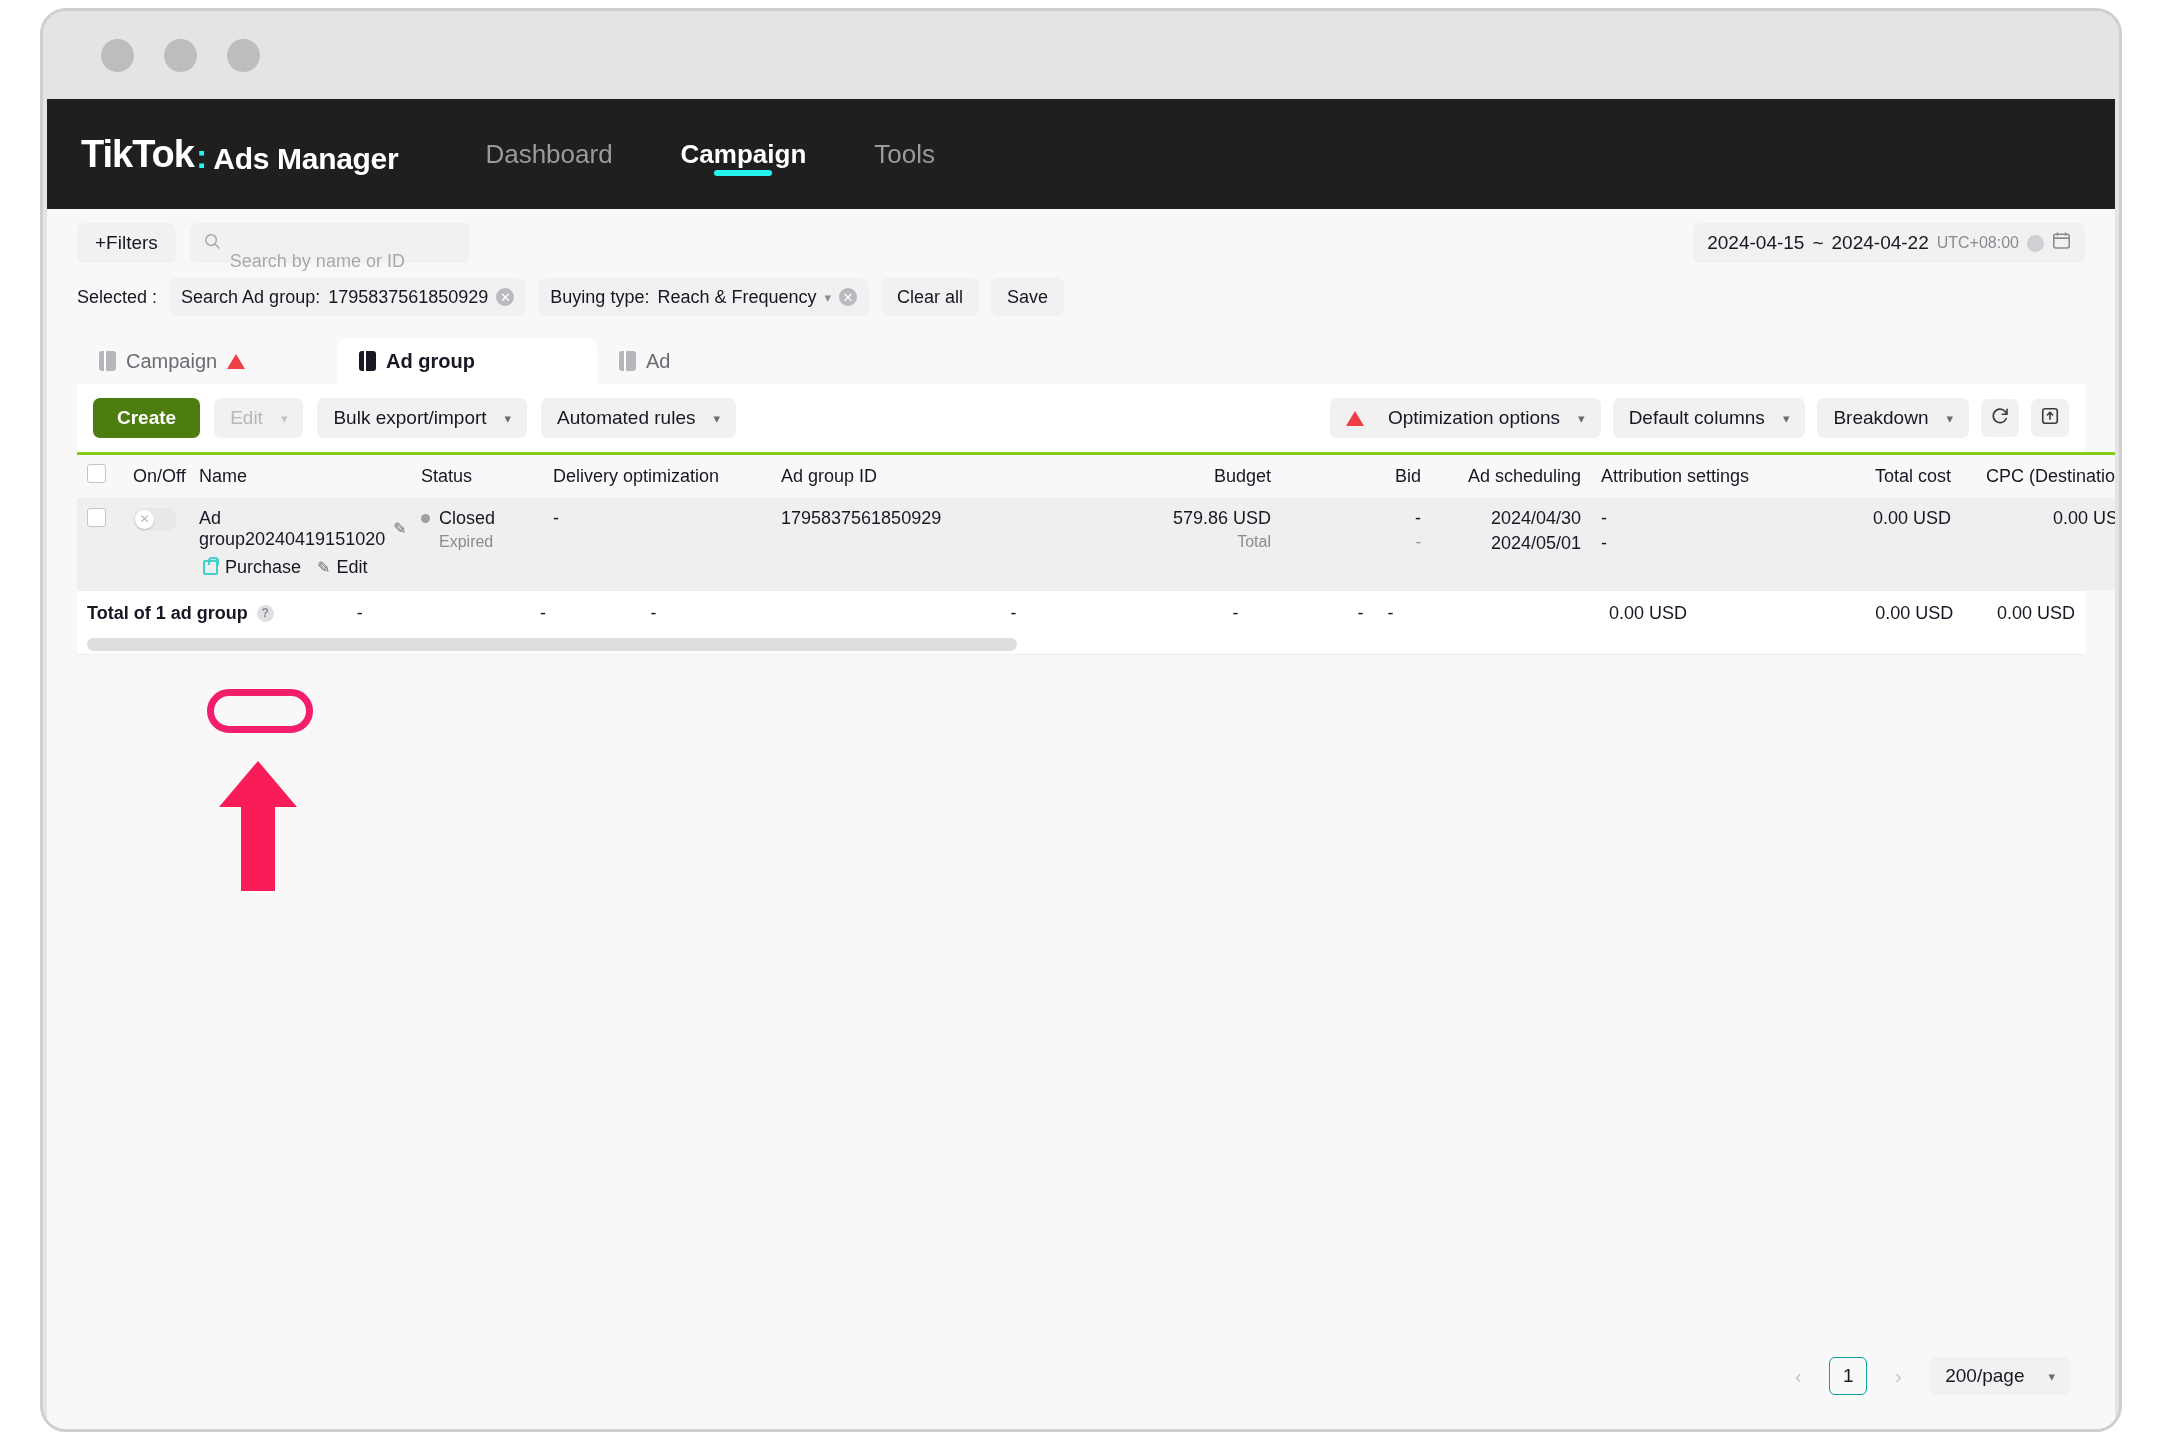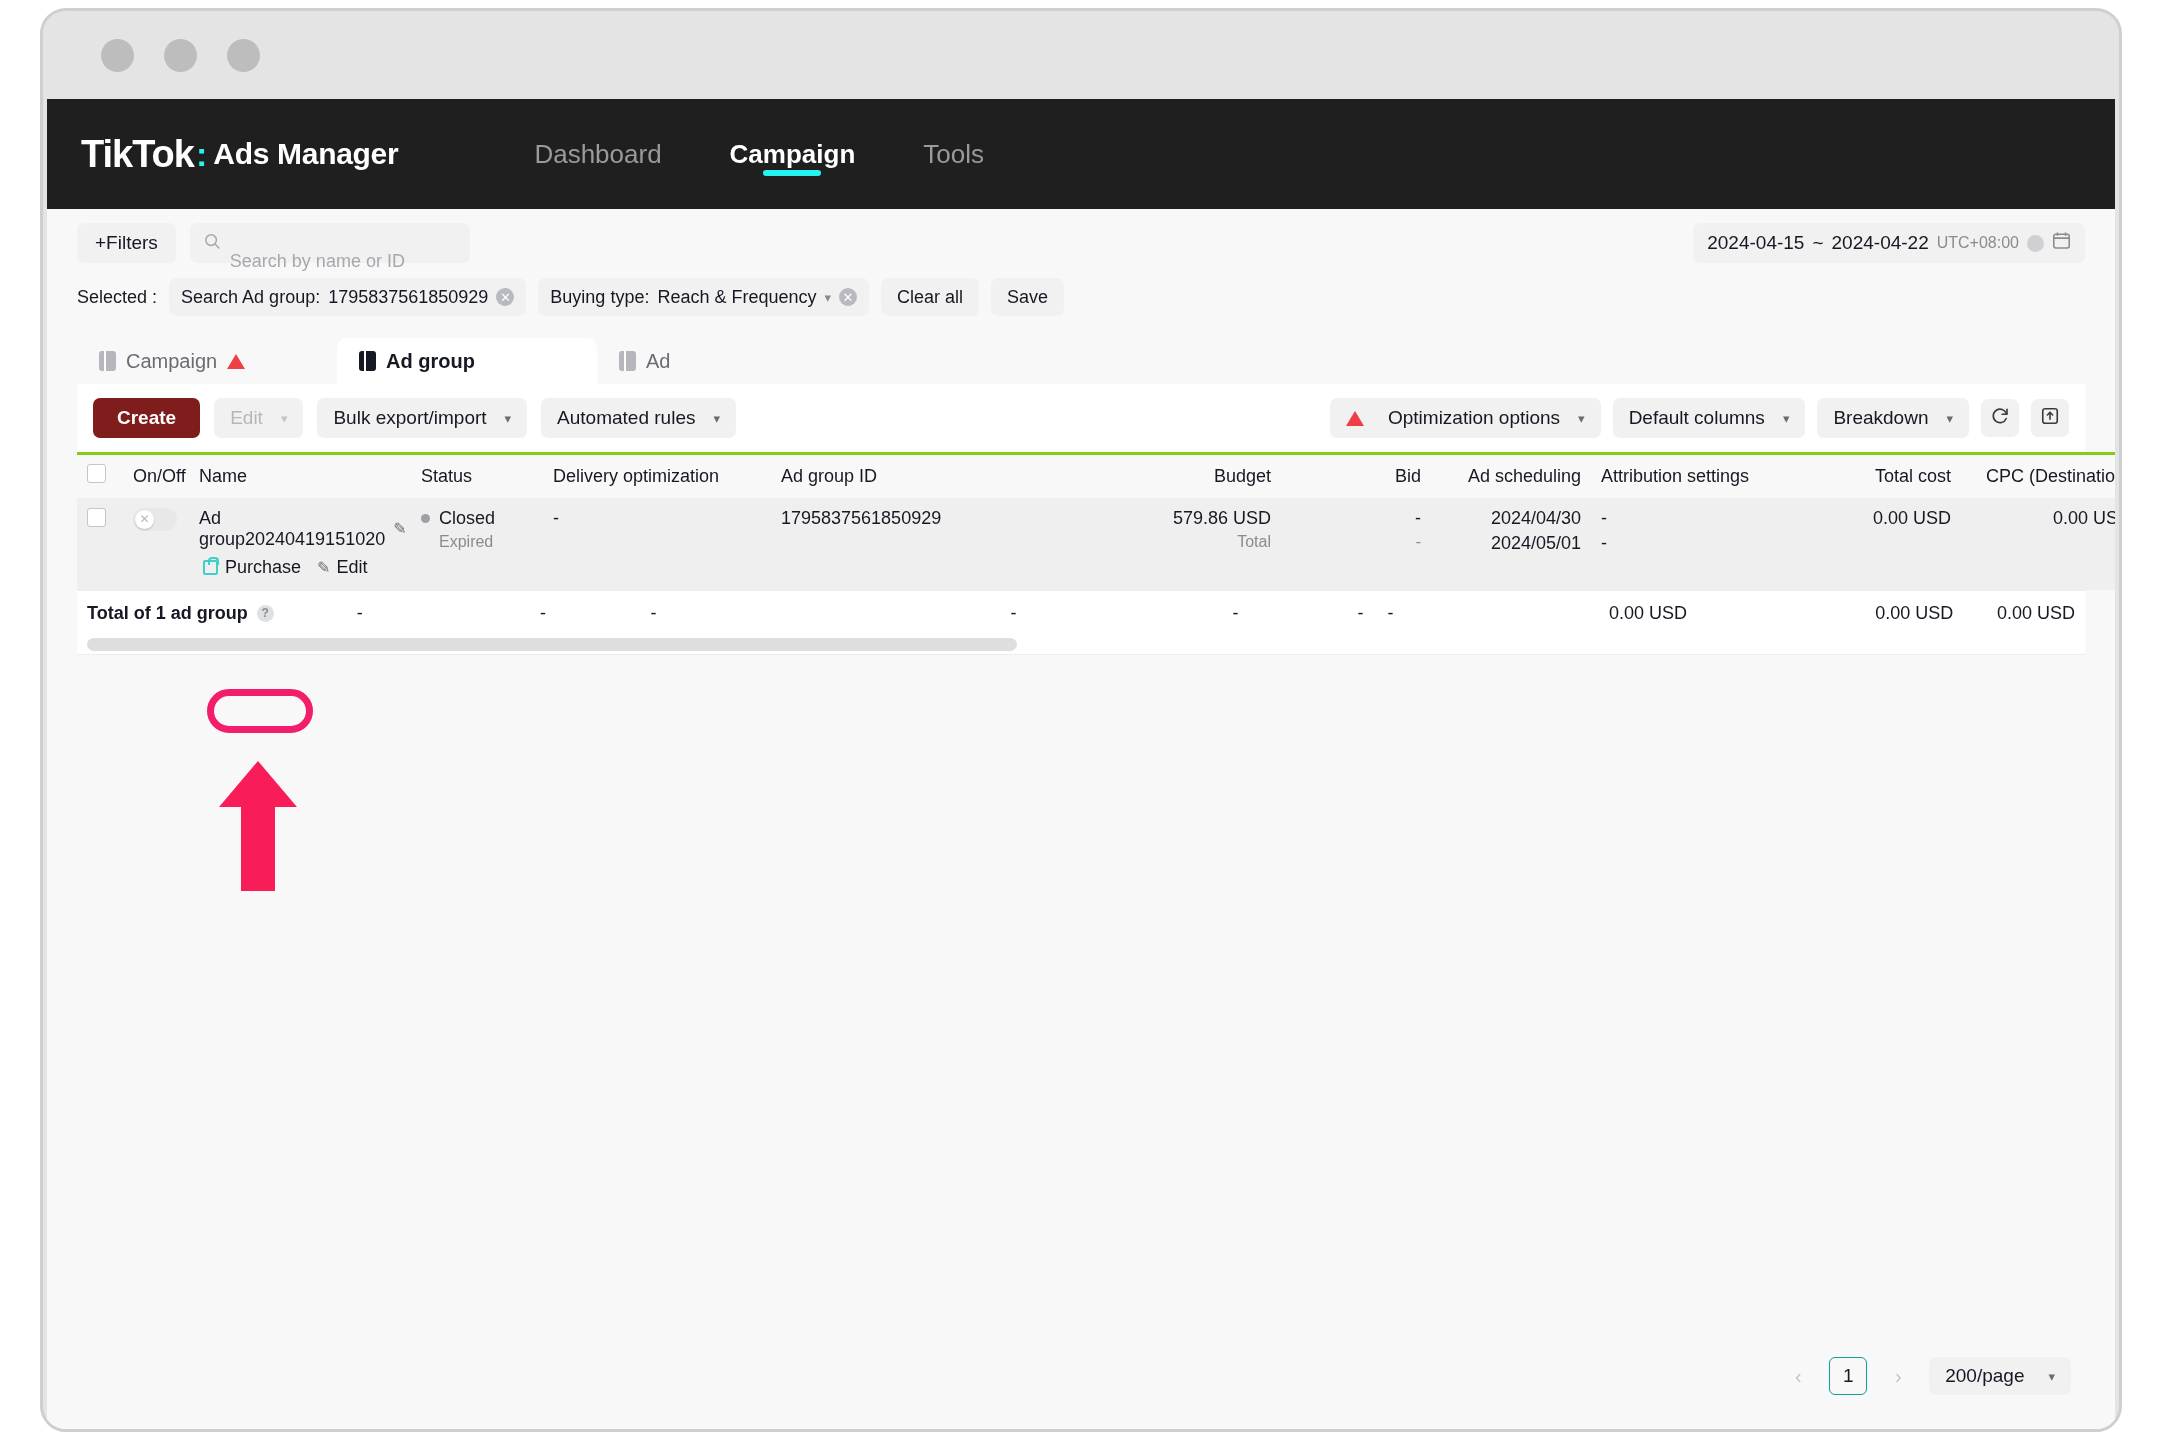--- a/index.html
+++ b/index.html
@@ -53,23 +53,23 @@
   .topnav {
     height: 110px;
     background: #1f1f1f;
     display: flex;
     align-items: center;
     padding-left: 34px;
     position: relative;
   }
   .brand {
     display: flex;
-    align-items: center;
+    align-items: flex-end;
     color: #ffffff;
-    margin-right: 102px;
+    margin-right: 53px;
   }
   .brand-tiktok {
     font-size: 38px;
     font-weight: 700;
     letter-spacing: -1px;
     font-family: "Liberation Sans", sans-serif;
   }
   .brand-colon {
     font-size: 34px;
     font-weight: 700;
@@ -287,21 +287,21 @@
   }
 
   .toolbar {
     display: flex;
     align-items: center;
     padding: 14px 16px;
     gap: 14px;
     position: relative;
   }
   .btn-create {
-    background: #7f1d1d;
+    background: #4d7c0f;
     color: #ffffff;
     font-size: 19px;
     font-weight: 700;
     border-radius: 7px;
     padding: 9px 24px;
     cursor: pointer;
   }
   .btn-gray {
     background: #f1f1f1;
     color: #161823;

